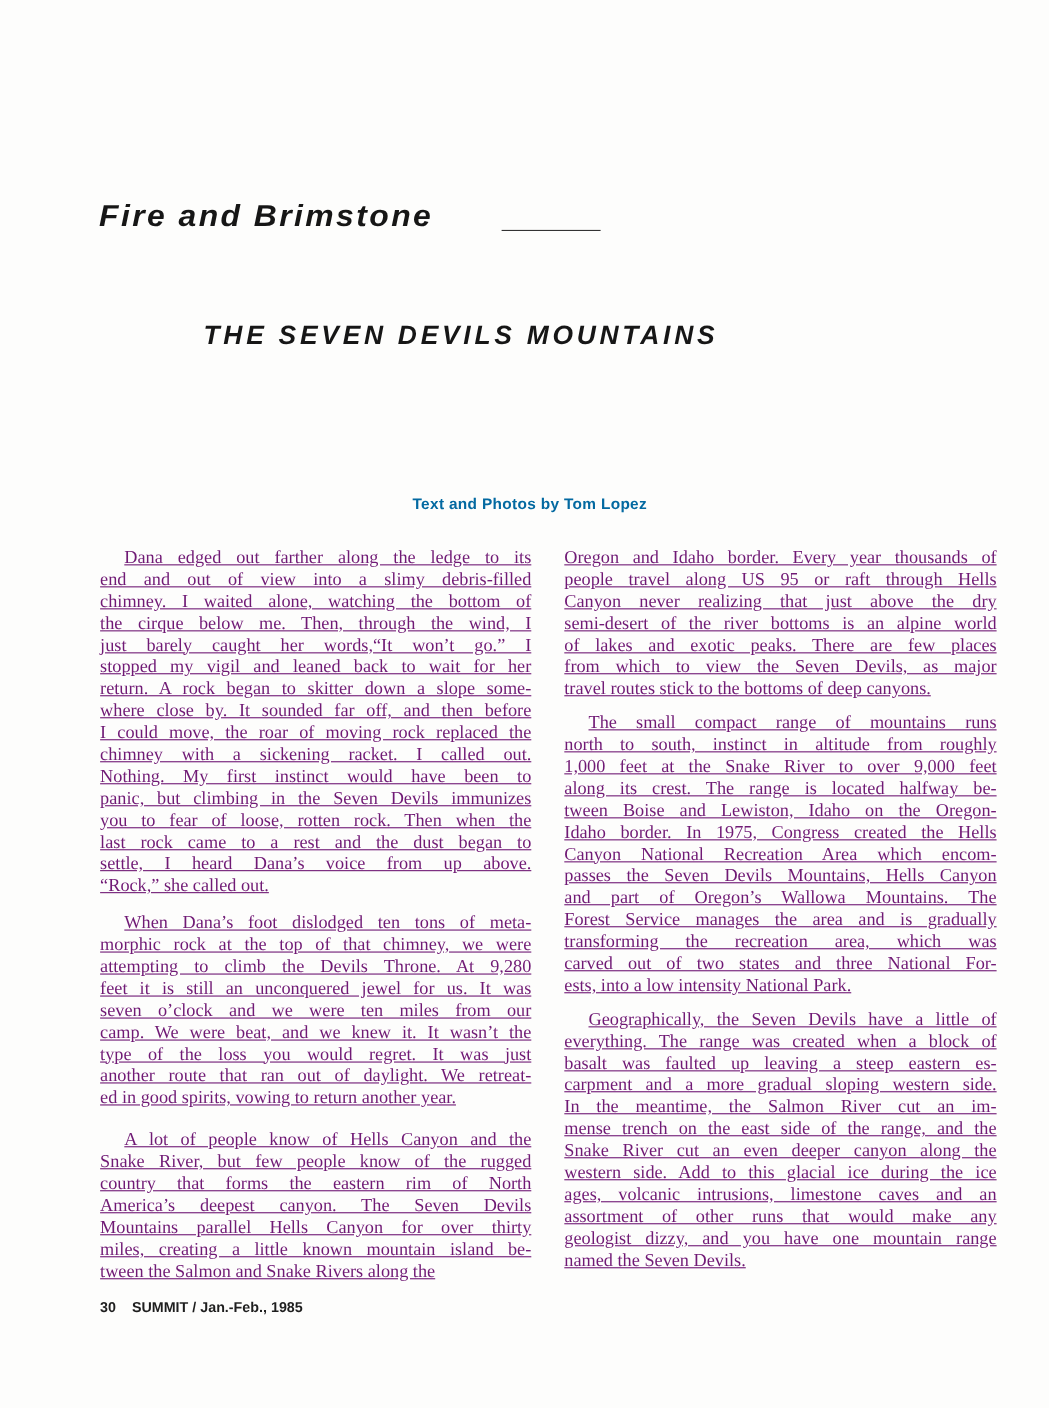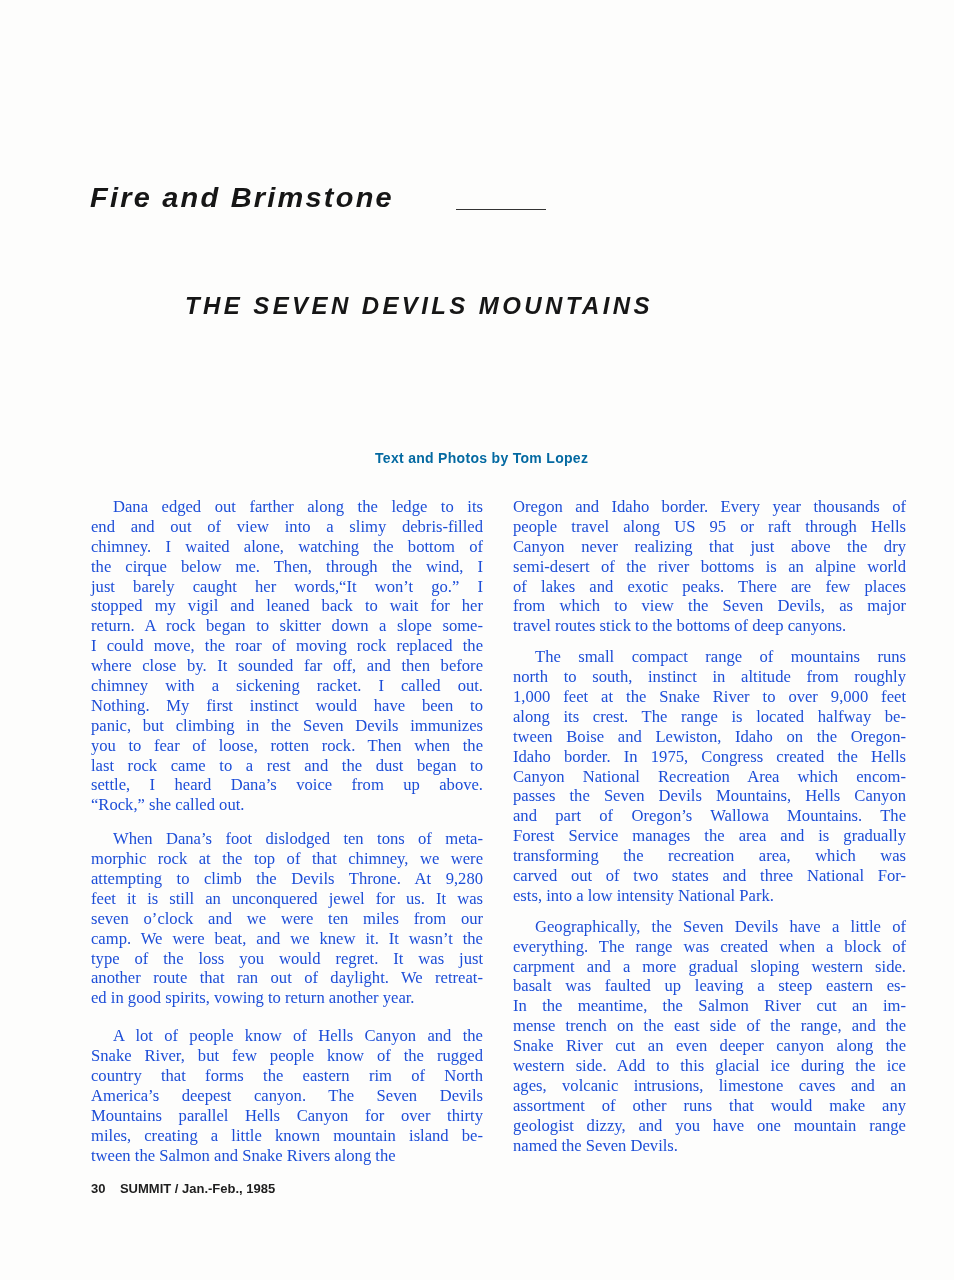--- a/index.html
+++ b/index.html
@@ -35,21 +35,22 @@
     position: absolute; left: 375px; top: 450px;
     font-family: "Liberation Sans", sans-serif;
     font-weight: bold; font-size: 14px;
     letter-spacing: 0.3px;
     color: #0369a1;
   }
   .col {
     position: absolute;
     font-family: "Liberation Serif", serif;
     font-size: 16.6px;
-    color: #1d4ed8;
+    color: #701a75;
+    text-decoration: underline;
   }
   .col-left { left: 91px; top: 497px; width: 392px; }
   .col-right { left: 513px; top: 497px; width: 393px; }
   .line {
     display: block;
     height: 19.9px; line-height: 19.9px;
     text-align: justify;
     text-align-last: justify;
     white-space: nowrap;
     overflow: visible;
@@ -73,22 +74,22 @@
 
 <div class="col col-left" id="col-left">
     <div>
       <span class="line indent">Dana edged out farther along the ledge to its</span>
       <span class="line">end and out of view into a slimy debris-filled</span>
       <span class="line">chimney. I waited alone, watching the bottom of</span>
       <span class="line">the cirque below me. Then, through the wind, I</span>
       <span class="line">just barely caught her words,“It won’t go.” I</span>
       <span class="line">stopped my vigil and leaned back to wait for her</span>
       <span class="line">return. A rock began to skitter down a slope some-</span>
+      <span class="line">where close by. It sounded far off, and then before</span>
       <span class="line">I could move, the roar of moving rock replaced the</span>
-      <span class="line">where close by. It sounded far off, and then before</span>
       <span class="line">chimney with a sickening racket. I called out.</span>
       <span class="line">Nothing. My first instinct would have been to</span>
       <span class="line">panic, but climbing in the Seven Devils immunizes</span>
       <span class="line">you to fear of loose, rotten rock. Then when the</span>
       <span class="line">last rock came to a rest and the dust began to</span>
       <span class="line">settle, I heard Dana’s voice from up above.</span>
       <span class="line last">“Rock,” she called out.</span>
     </div>
     <div style="margin-top: 14px;">
       <span class="line indent">When Dana’s foot dislodged ten tons of meta-</span>
@@ -132,22 +133,22 @@
       <span class="line">passes the Seven Devils Mountains, Hells Canyon</span>
       <span class="line">and part of Oregon’s Wallowa Mountains. The</span>
       <span class="line">Forest Service manages the area and is gradually</span>
       <span class="line">transforming the recreation area, which was</span>
       <span class="line">carved out of two states and three National For-</span>
       <span class="line last">ests, into a low intensity National Park.</span>
     </div>
     <div style="margin-top: 11px;">
       <span class="line indent">Geographically, the Seven Devils have a little of</span>
       <span class="line">everything. The range was created when a block of</span>
+      <span class="line">basalt was faulted up leaving a steep eastern es-</span>
       <span class="line">carpment and a more gradual sloping western side.</span>
-      <span class="line">basalt was faulted up leaving a steep eastern es-</span>
       <span class="line">In the meantime, the Salmon River cut an im-</span>
       <span class="line">mense trench on the east side of the range, and the</span>
       <span class="line">Snake River cut an even deeper canyon along the</span>
       <span class="line">western side. Add to this glacial ice during the ice</span>
       <span class="line">ages, volcanic intrusions, limestone caves and an</span>
       <span class="line">assortment of other runs that would make any</span>
       <span class="line">geologist dizzy, and you have one mountain range</span>
       <span class="line last">named the Seven Devils.</span>
     </div>
   </div>

